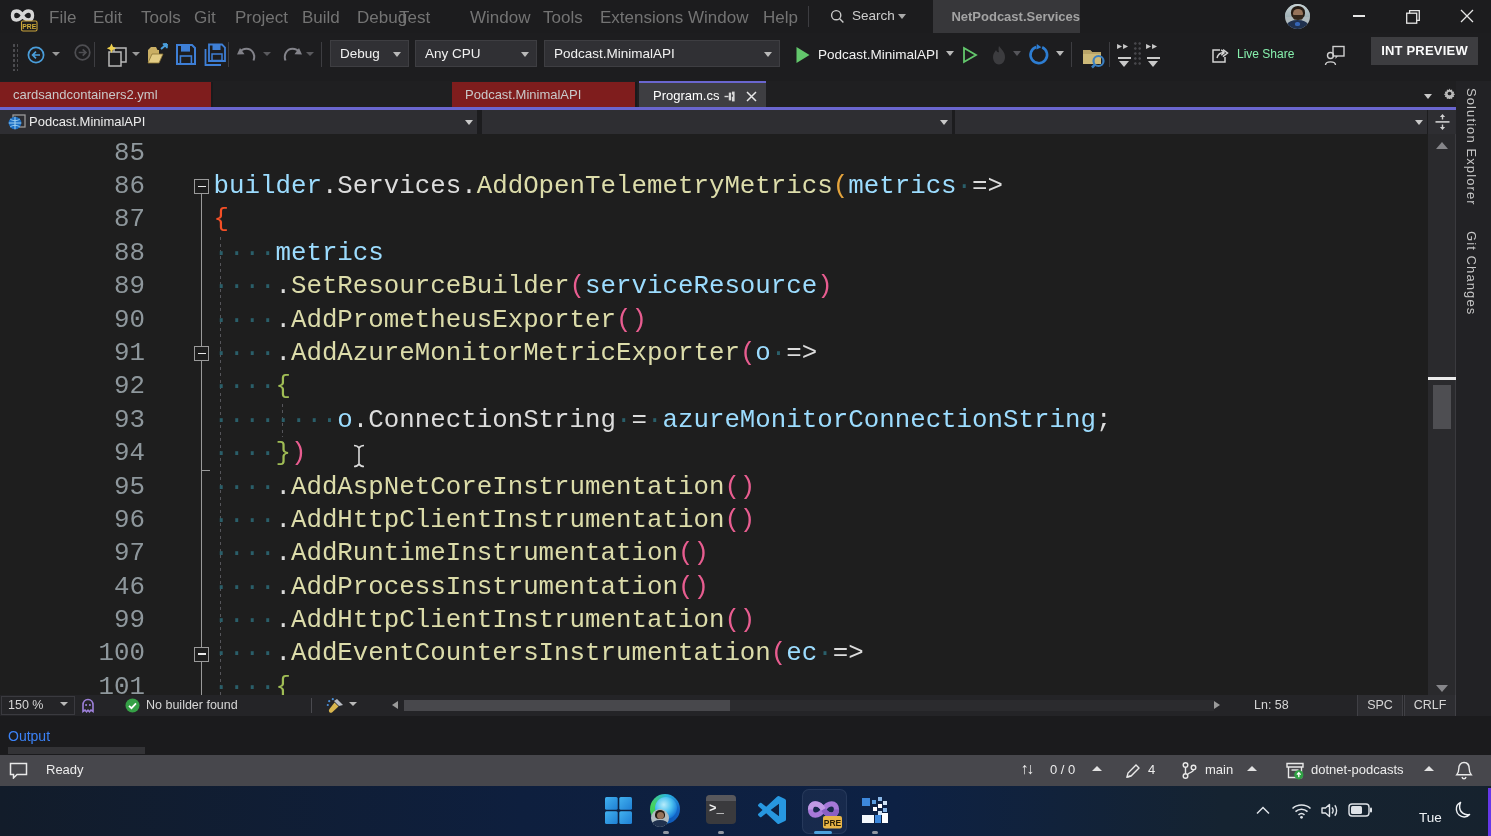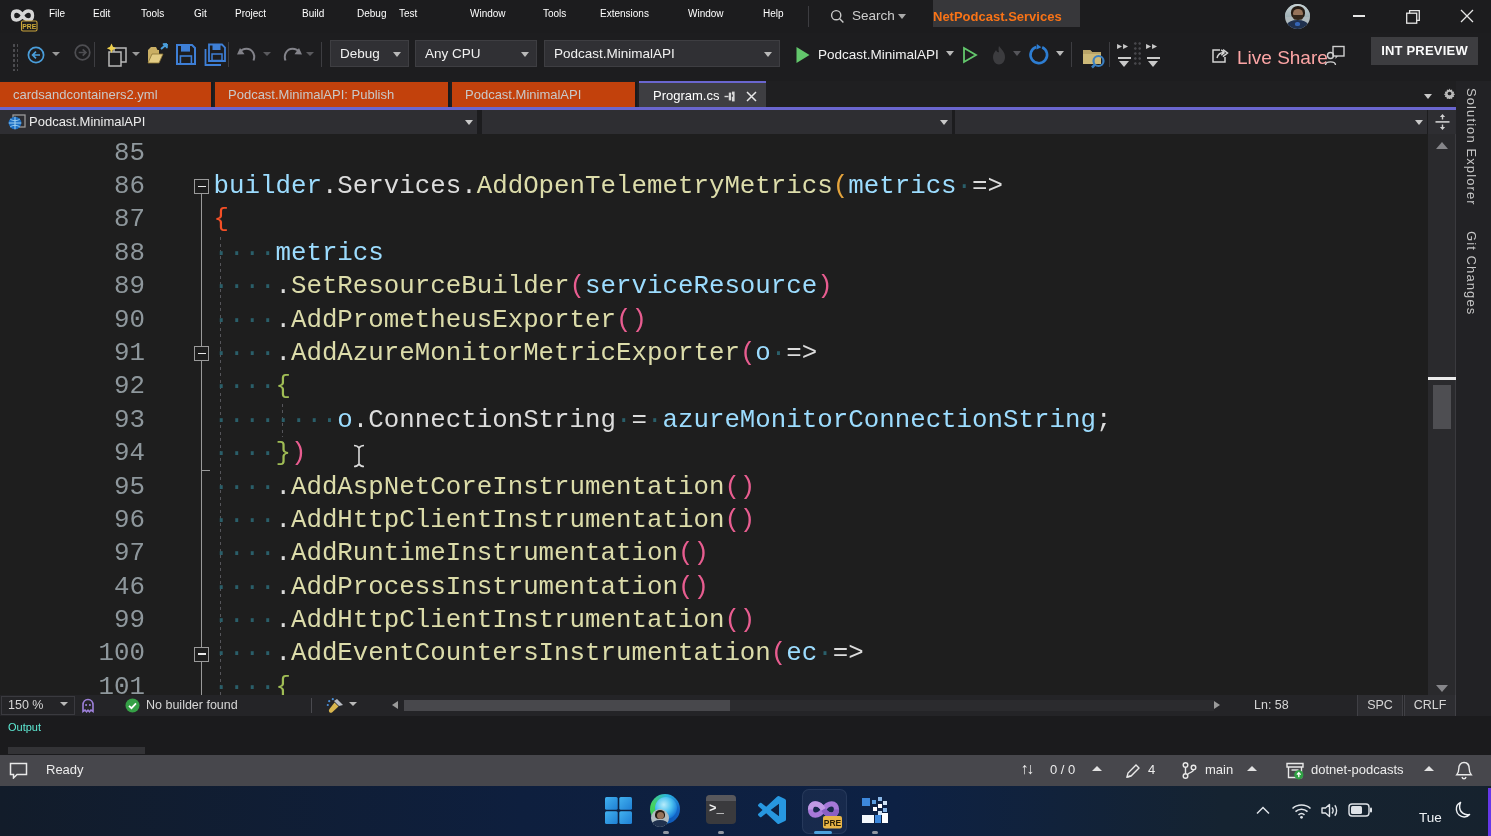--- a/index.html
+++ b/index.html
@@ -1,33 +1,33 @@
 <!DOCTYPE html>
 <html><head><meta charset="utf-8"><title>vs</title><style>
 *{margin:0;padding:0;box-sizing:border-box}
 html,body{width:1491px;height:836px;overflow:hidden;background:#1e1e1e;
  font-family:"Liberation Sans",sans-serif;}
 .abs{position:absolute}
 #root{position:relative;width:1491px;height:836px;background:#1e1e1e}
 
 #menubar{position:absolute;left:0;top:0;width:1491px;height:33px;background:#1c1c1e}
-.mi{position:absolute;top:8px;font-size:10px;color:#ffffff}
+.mi{position:absolute;top:8px;font-size:17px;color:#737373}
 
 #toolbar{position:absolute;left:0;top:33px;width:1491px;height:48px;background:#1d1d1f}
 .combo{position:absolute;top:7px;height:27px;background:#303034;border:1px solid #3e3e42;
  color:#f1f1f1;font-size:13.5px;line-height:25px;padding-left:9px}
 .combo .car{position:absolute;right:7px;top:10.5px}
 .abs>.car,.navcar>.car,.abs>.up{display:block}
 .car{width:0;height:0;border-left:4.5px solid transparent;border-right:4.5px solid transparent;
  border-top:5px solid #b9b9b9;display:inline-block}
 .tsep{position:absolute;top:9px;width:1px;height:25px;background:#3d3d41}
 
 #tabstrip{position:absolute;left:0;top:81px;width:1491px;height:29px;background:#1f1f21}
 #tabstrip .purpline{position:absolute;left:0;top:26px;width:1457px;height:3px;background:#6a66cf}
-.tab{position:absolute;top:1px;height:25px;background:#c2410c;color:#c9c9c9;font-size:13px;
+.tab{position:absolute;top:1px;height:25px;background:#7f1d1d;color:#c9c9c9;font-size:13px;
  line-height:25px;padding-left:13px;border-right:2px solid #1a1a1c}
 .tabact{position:absolute;top:0;height:26px;background:#3e3e42;color:#ffffff;font-size:13px;
  line-height:26px;padding-left:14px;border-top:2px solid #6a66cf}
 
 #navbar{position:absolute;left:0;top:110px;width:1491px;height:24px;background:#1c1c1e}
 .navcombo{position:absolute;top:0;height:24px;background:#2e2e32}
 .navcar{position:absolute;top:10px}
 
 #editor{position:absolute;left:0;top:134px;width:1427px;height:561px;background:#1e1e1e;overflow:hidden}
 #lnums{position:absolute;left:0;top:2.6px;width:145px;color:#8e979c;
@@ -88,22 +88,22 @@
       <div class="mi" style="left:763px">Help</div>
  <div class="abs" style="left:808px;top:6px;width:1px;height:21px;background:#3d3d41"></div>
  <svg class="abs" style="left:830px;top:9px" width="15" height="15" viewBox="0 0 15 15">
   <circle cx="6.2" cy="6.2" r="4.6" fill="none" stroke="#c9c9c9" stroke-width="1.4"></circle>
   <line x1="9.7" y1="9.7" x2="13.4" y2="13.4" stroke="#c9c9c9" stroke-width="1.4"></line>
  </svg>
  <div class="abs" style="left:852px;top:8px;font-size:13.5px;color:#cdcdcd">Search</div>
  <div class="abs" style="left:898px;top:14px">
         <span class="car" style="border-top-color:#a9a9a9"></span>
       </div>
- <div class="abs" style="left:933px;top:0;width:147px;height:27px;background:#37373a;color:#f97316;
-   font-size:13px;font-weight:bold;text-align:left;line-height:33px">NetPodcast.Services</div>
+ <div class="abs" style="left:933px;top:0;width:147px;height:33px;background:#37373a;color:#a3a3a3;
+   font-size:13px;font-weight:bold;text-align:right;line-height:33px">NetPodcast.Services</div>
  <div class="abs" style="left:1285px;top:4px;width:25px;height:25px;border-radius:50%;overflow:hidden;background:#aeb9bd">
    <div class="abs" style="left:0px;top:0px;width:25px;height:13px;background:linear-gradient(180deg,#c7d2d4,#9fb0b5)"></div>
    <div class="abs" style="left:5.5px;top:2px;width:14px;height:13px;border-radius:48% 48% 42% 42%;background:#261c14"></div>
    <div class="abs" style="left:7.5px;top:4.5px;width:10px;height:9.5px;border-radius:50%;background:#96735a"></div>
    <div class="abs" style="left:7.5px;top:10.5px;width:10px;height:5px;border-radius:0 0 50% 50%;background:#33271c"></div>
    <div class="abs" style="left:2px;top:15.5px;width:21px;height:10px;border-radius:50% 50% 0 0;background:#20314e"></div>
    <div class="abs" style="left:10px;top:18px;width:5px;height:4px;background:#3565b5;border-radius:40%"></div>
  </div>
  <div class="abs" style="left:1353px;top:15px;width:12px;height:1.6px;background:#e6e6e6"></div>
  <svg class="abs" style="left:1406px;top:10px" width="14" height="14" viewBox="0 0 14 14">
@@ -211,35 +211,34 @@
  <div class="abs" style="left:1133px;top:8px;width:8px;height:26px;
    background-image:radial-gradient(circle,#47474b 1.2px,transparent 1.4px);background-size:4.5px 5px"></div>
  <div class="abs" style="left:1146px;top:7px;color:#c9c9c9;font-size:10px;letter-spacing:1px">▸▸</div>
  <div class="abs" style="left:1147px;top:24px;width:13px;height:1.6px;background:#c9c9c9"></div>
  <div class="abs" style="left:1148px;top:28px;width:0;height:0;border-left:5.5px solid transparent;border-right:5.5px solid transparent;border-top:6px solid #c9c9c9"></div>
  <svg class="abs" style="left:1211px;top:14px" width="19" height="17" viewBox="0 0 19 17">
   <path d="M9 3 H2 V15 H14 V10" fill="none" stroke="#d2d2d2" stroke-width="1.5"></path>
   <path d="M6 11 C7 7 10 5.2 13.5 5.4 M13.5 5.4 l-3.4 -2.6 M13.5 5.4 l-3.2 2.8" fill="none" stroke="#d2d2d2" stroke-width="1.5"></path>
   <path d="M12 2.6 l4.5 3.4 -4.6 3.6" fill="none" stroke="#d2d2d2" stroke-width="1.5"></path>
  </svg>
- <div class="abs" style="left:1237px;top:14px;font-size:19px;color:#fca5a5">Live Share</div>
+ <div class="abs" style="left:1237px;top:14px;font-size:12px;color:#86efac">Live Share</div>
  <svg class="abs" style="left:1324px;top:12px" width="22" height="22" viewBox="0 0 22 22">
   <rect x="9" y="1.5" width="11" height="9.5" fill="none" stroke="#cfcfcf" stroke-width="1.4"></rect>
   <path d="M14 11 l-2.5 3 v-3 z" fill="#cfcfcf"></path>
   <circle cx="6.5" cy="10.5" r="3" fill="none" stroke="#cfcfcf" stroke-width="1.4"></circle>
   <path d="M1.5 20 C1.5 15.8 11.5 15.8 11.5 20" fill="none" stroke="#cfcfcf" stroke-width="1.4"></path>
  </svg>
  <div class="abs" style="left:1371px;top:4px;width:107px;height:28px;background:#3d3d40;color:#fafafa;
    font-size:13px;font-weight:bold;text-align:center;line-height:28px;letter-spacing:0.2px">INT PREVIEW</div>
 </div>
 
 <div id="tabstrip">
  <div class="purpline"></div>
  <div class="tab" style="left:0;width:213px">cardsandcontainers2.yml</div>
- <div class="tab" style="left:215px;width:235px">Podcast.MinimalAPI: Publish</div>
  <div class="tab" style="left:452px;width:185px">Podcast.MinimalAPI</div>
  <div class="tabact" style="left:639px;width:127px">Program.cs
    <svg class="abs" style="left:85px;top:7px" width="13" height="13" viewBox="0 0 13 13">
      <path d="M0.5 6.5 H4.5" stroke="#d8d8d8" stroke-width="1.4"></path>
      <rect x="4.8" y="2.6" width="2.4" height="7.8" fill="#d8d8d8"></rect>
      <rect x="8.0" y="1.6" width="2.6" height="9.8" fill="#d8d8d8"></rect>
      <rect x="7.2" y="4.6" width="1.6" height="2.2" fill="#3e3e42"></rect>
    </svg>
    <svg class="abs" style="left:107px;top:7.5px" width="11" height="11" viewBox="0 0 11 11">
      <path d="M1 1 L10 10 M10 1 L1 10" stroke="#e8e8e8" stroke-width="1.5"></path>
@@ -357,21 +356,21 @@
  <div class="abs" style="left:404px;top:5px;width:810px;height:11px;background:#2b2b2e"></div>
  <div class="abs" style="left:404px;top:5px;width:326px;height:11px;background:#48484c"></div>
  <div class="abs" style="left:1214px;top:6px;width:0;height:0;border-top:4.8px solid transparent;border-bottom:4.8px solid transparent;border-left:6.5px solid #9a9a9a"></div>
  <div class="abs" style="left:1254px;top:3px">Ln: 58</div>
  <div class="abs" style="left:1359px;top:3px">Ch: 38</div>
  <div class="cell" style="left:1357px;width:46px">SPC</div>
  <div class="cell" style="left:1404px;width:52px">CRLF</div>
 </div>
 
 <div id="outputrow">
- <div class="abs" style="left:8px;top:5px;font-size:11px;color:#5eead4">Output</div>
+ <div class="abs" style="left:8px;top:12px;font-size:14px;color:#3b82f6">Output</div>
  <div class="abs" style="left:8px;top:31px;width:137px;height:7px;background:#333336"></div>
 </div>
 
 <div id="statusbar">
  <svg class="abs" style="left:9px;top:7px" width="19" height="17" viewBox="0 0 19 17">
   <path d="M1.5 1.5 H17.5 V12.5 H8 L4.5 16 V12.5 H1.5 Z" fill="none" stroke="#e8e8e8" stroke-width="1.5"></path>
  </svg>
  <div class="abs" style="left:46px;top:7px">Ready</div>
  <div class="abs" style="left:1021px;top:5px;font-size:15.5px;letter-spacing:-2px">↑↓</div>
  <div class="abs" style="left:1050px;top:7px">0 / 0</div>

